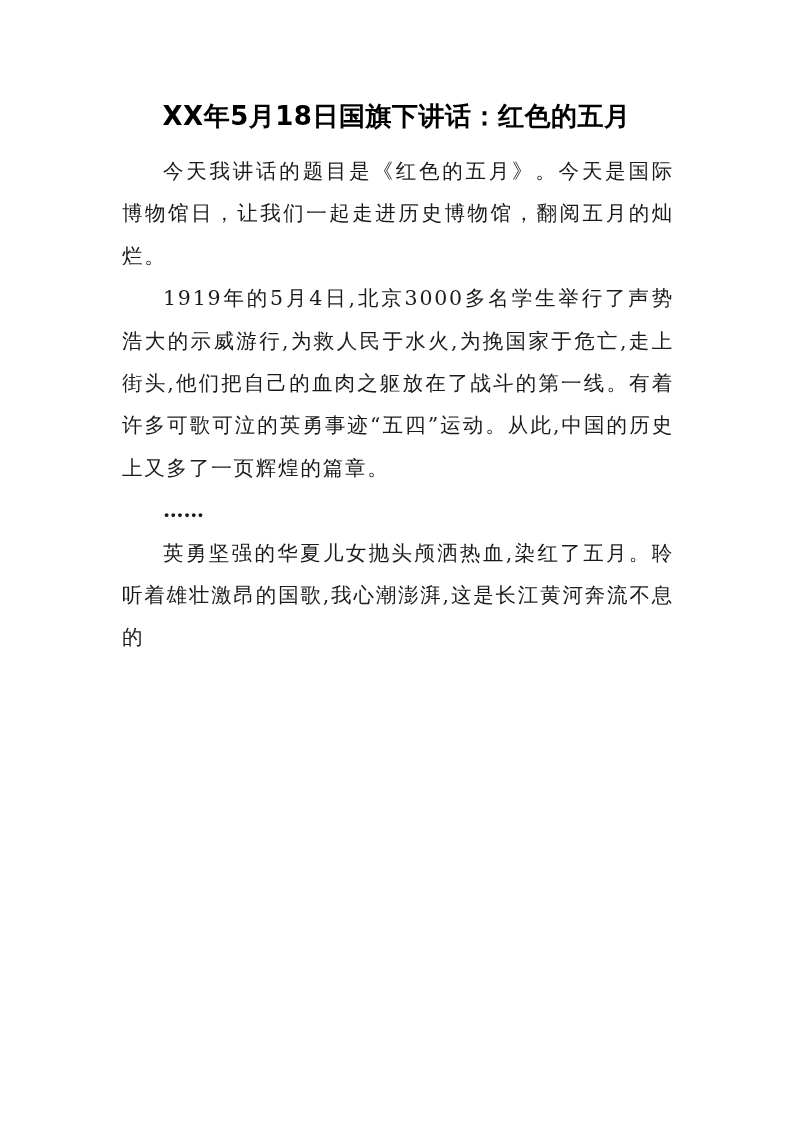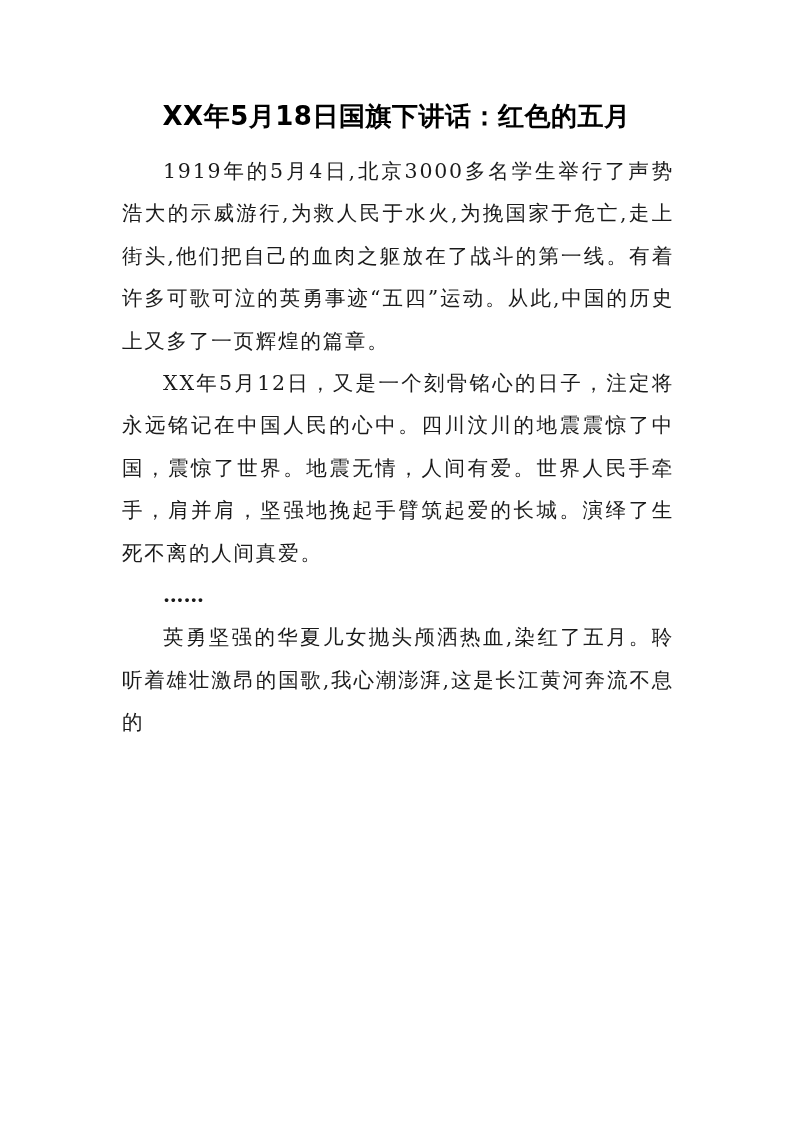--- a/index.html
+++ b/index.html
@@ -58,18 +58,18 @@
       font-weight: bold;
       letter-spacing: 0;
     }
   </style>
 </head>
 <body>
 
 <div class="page">
   <div class="title">XX年5月18日国旗下讲话：红色的五月</div>
   <div class="body">
+    <p class="para">今天我讲话的题目是《红色的五月》。今天是国际博物馆日，让我们一起走进历史博物馆，翻阅五月的灿烂。</p>
     <p class="para">1919年的5月4日,北京3000多名学生举行了声势浩大的示威游行,为救人民于水火,为挽国家于危亡,走上街头,他们把自己的血肉之躯放在了战斗的第一线。有着许多可歌可泣的英勇事迹“五四”运动。从此,中国的历史上又多了一页辉煌的篇章。</p>
-    <p class="para">XX年5月12日，又是一个刻骨铭心的日子，注定将永远铭记在中国人民的心中。四川汶川的地震震惊了中国，震惊了世界。地震无情，人间有爱。世界人民手牵手，肩并肩，坚强地挽起手臂筑起爱的长城。演绎了生死不离的人间真爱。</p>
     <p class="ellipsis">……</p>
     <p class="para">英勇坚强的华夏儿女抛头颅洒热血,染红了五月。聆听着雄壮激昂的国歌,我心潮澎湃,这是长江黄河奔流不息的</p>
   </div>
 </div>
 
 </body></html>

